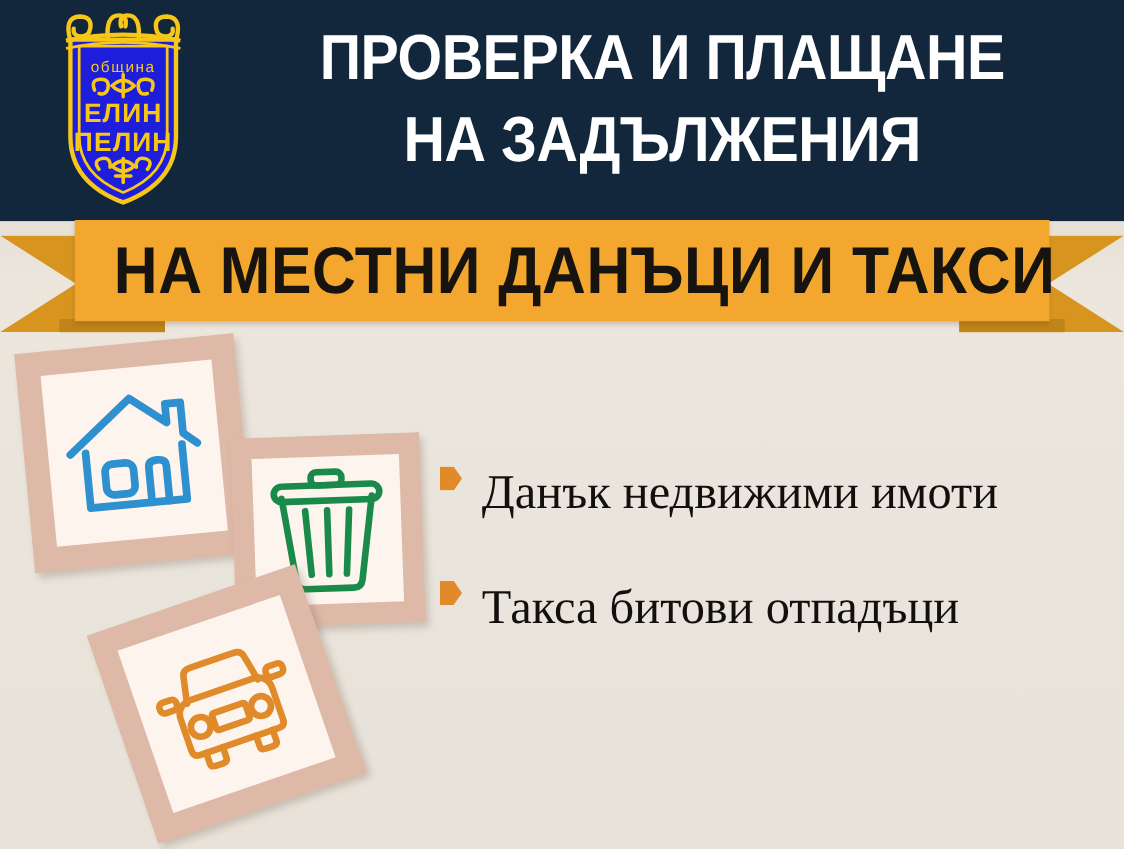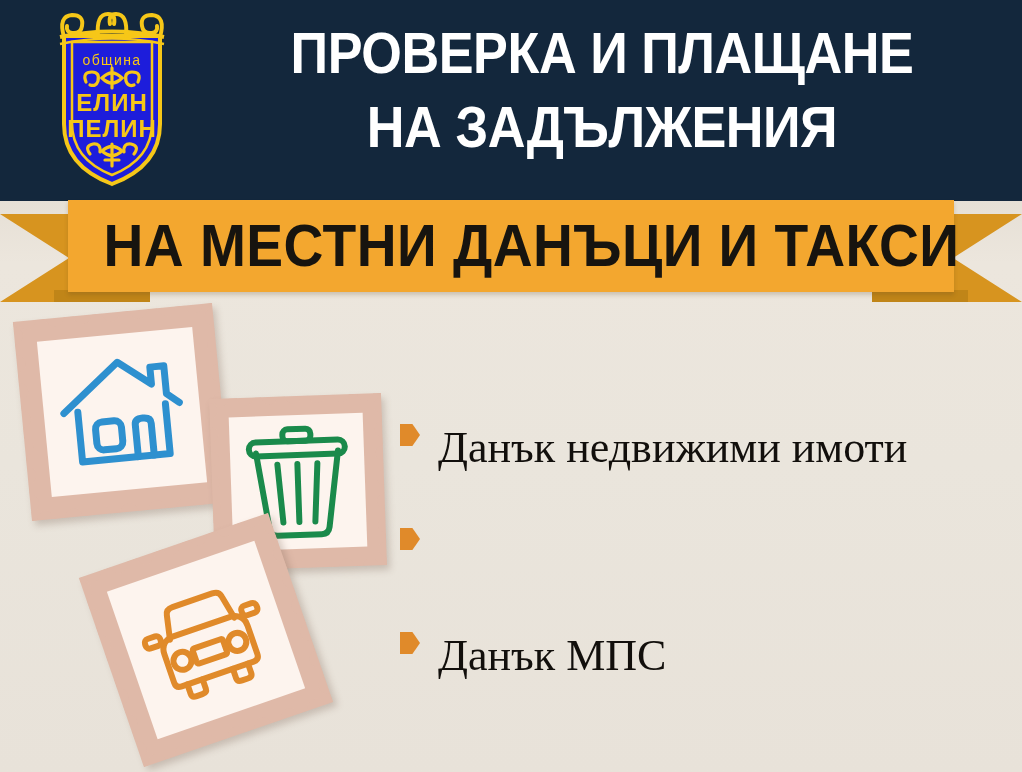--- a/index.html
+++ b/index.html
@@ -397,20 +397,17 @@
     </svg>
   </div>
 
   <div class="bullets">
     <div class="bullet-row">
       <span class="bullet-mark"></span>
       <span class="bullet-label">Данък недвижими имоти</span>
     </div>
     <div class="bullet-row">
       <span class="bullet-mark"></span>
+      <span class="bullet-label">Такса битови отпадъци</span>
     </div>
-    <div class="bullet-row">
-      <span class="bullet-mark"></span>
-      <span class="bullet-label">Данък МПС</span>
-    </div>
   </div>
 
 </div>
 
 </body></html>

